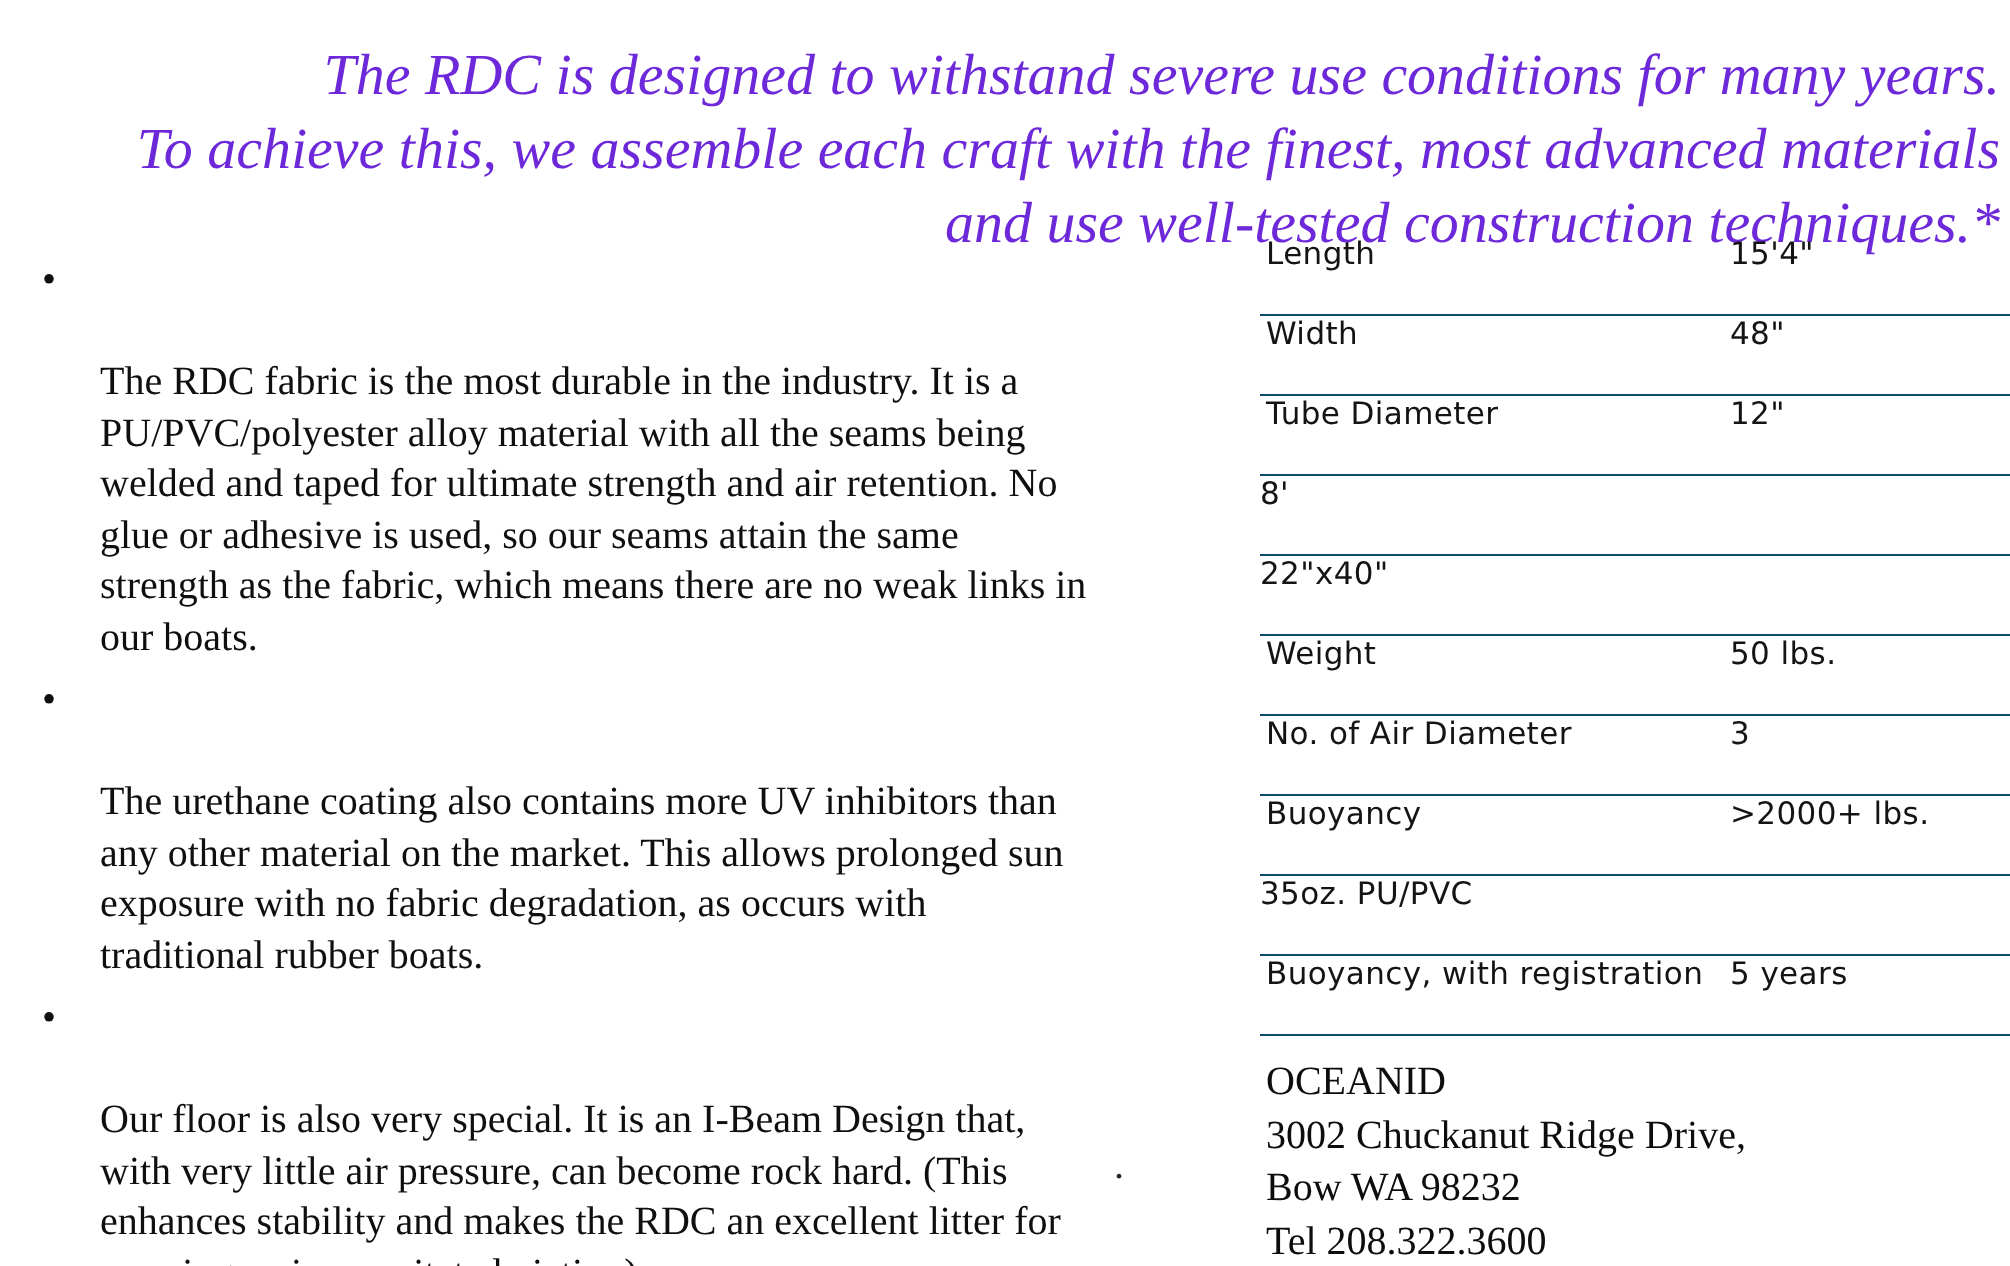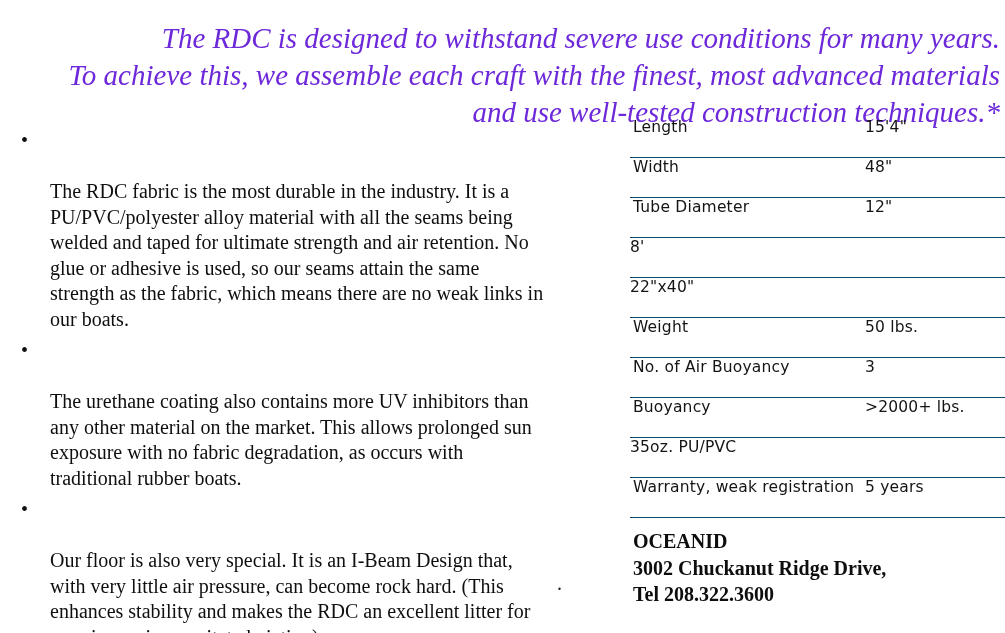--- a/index.html
+++ b/index.html
@@ -81,21 +81,21 @@
   .spec-value {
     flex: 1 1 auto;
     white-space: nowrap;
   }
 
   
   .company-info {
     position: absolute;
     left: 633px;
     top: 528px;
-    font-weight: bold;
+    font-weight: normal;
     font-size: 20px;
     line-height: 26.5px;
     color: #0d0d0d;
   }
 
   
   .stray-mark {
     position: absolute;
     left: 557px;
     top: 572px;
@@ -166,40 +166,41 @@
       <div class="spec-row">
         <span class="spec-value">22"x40"</span>
       </div>
 
       <div class="spec-row">
         <span class="spec-label">Weight</span>
         <span class="spec-value">50 lbs.</span>
       </div>
 
       <div class="spec-row">
-        <span class="spec-label">No. of Air Buoyancy</span>
+        <span class="spec-label">No. of Air Diameter</span>
         <span class="spec-value">3</span>
       </div>
 
       <div class="spec-row">
         <span class="spec-label">Buoyancy</span>
         <span class="spec-value">&gt;2000+ lbs.</span>
       </div>
 
       <div class="spec-row">
         <span class="spec-value">35oz. PU/PVC</span>
       </div>
 
       <div class="spec-row">
-        <span class="spec-label">Warranty, weak registration</span>
+        <span class="spec-label">Buoyancy, with registration</span>
         <span class="spec-value">5 years</span>
       </div>
     </div>
 
   <div class="company-info">
     <div>OCEANID</div>
     <div>3002 Chuckanut Ridge Drive,</div>
+    <div>Bow WA 98232</div>
     <div>Tel 208.322.3600</div>
   </div>
 
   <span class="stray-mark">.</span>
 
 </div>
 
 </body></html>

